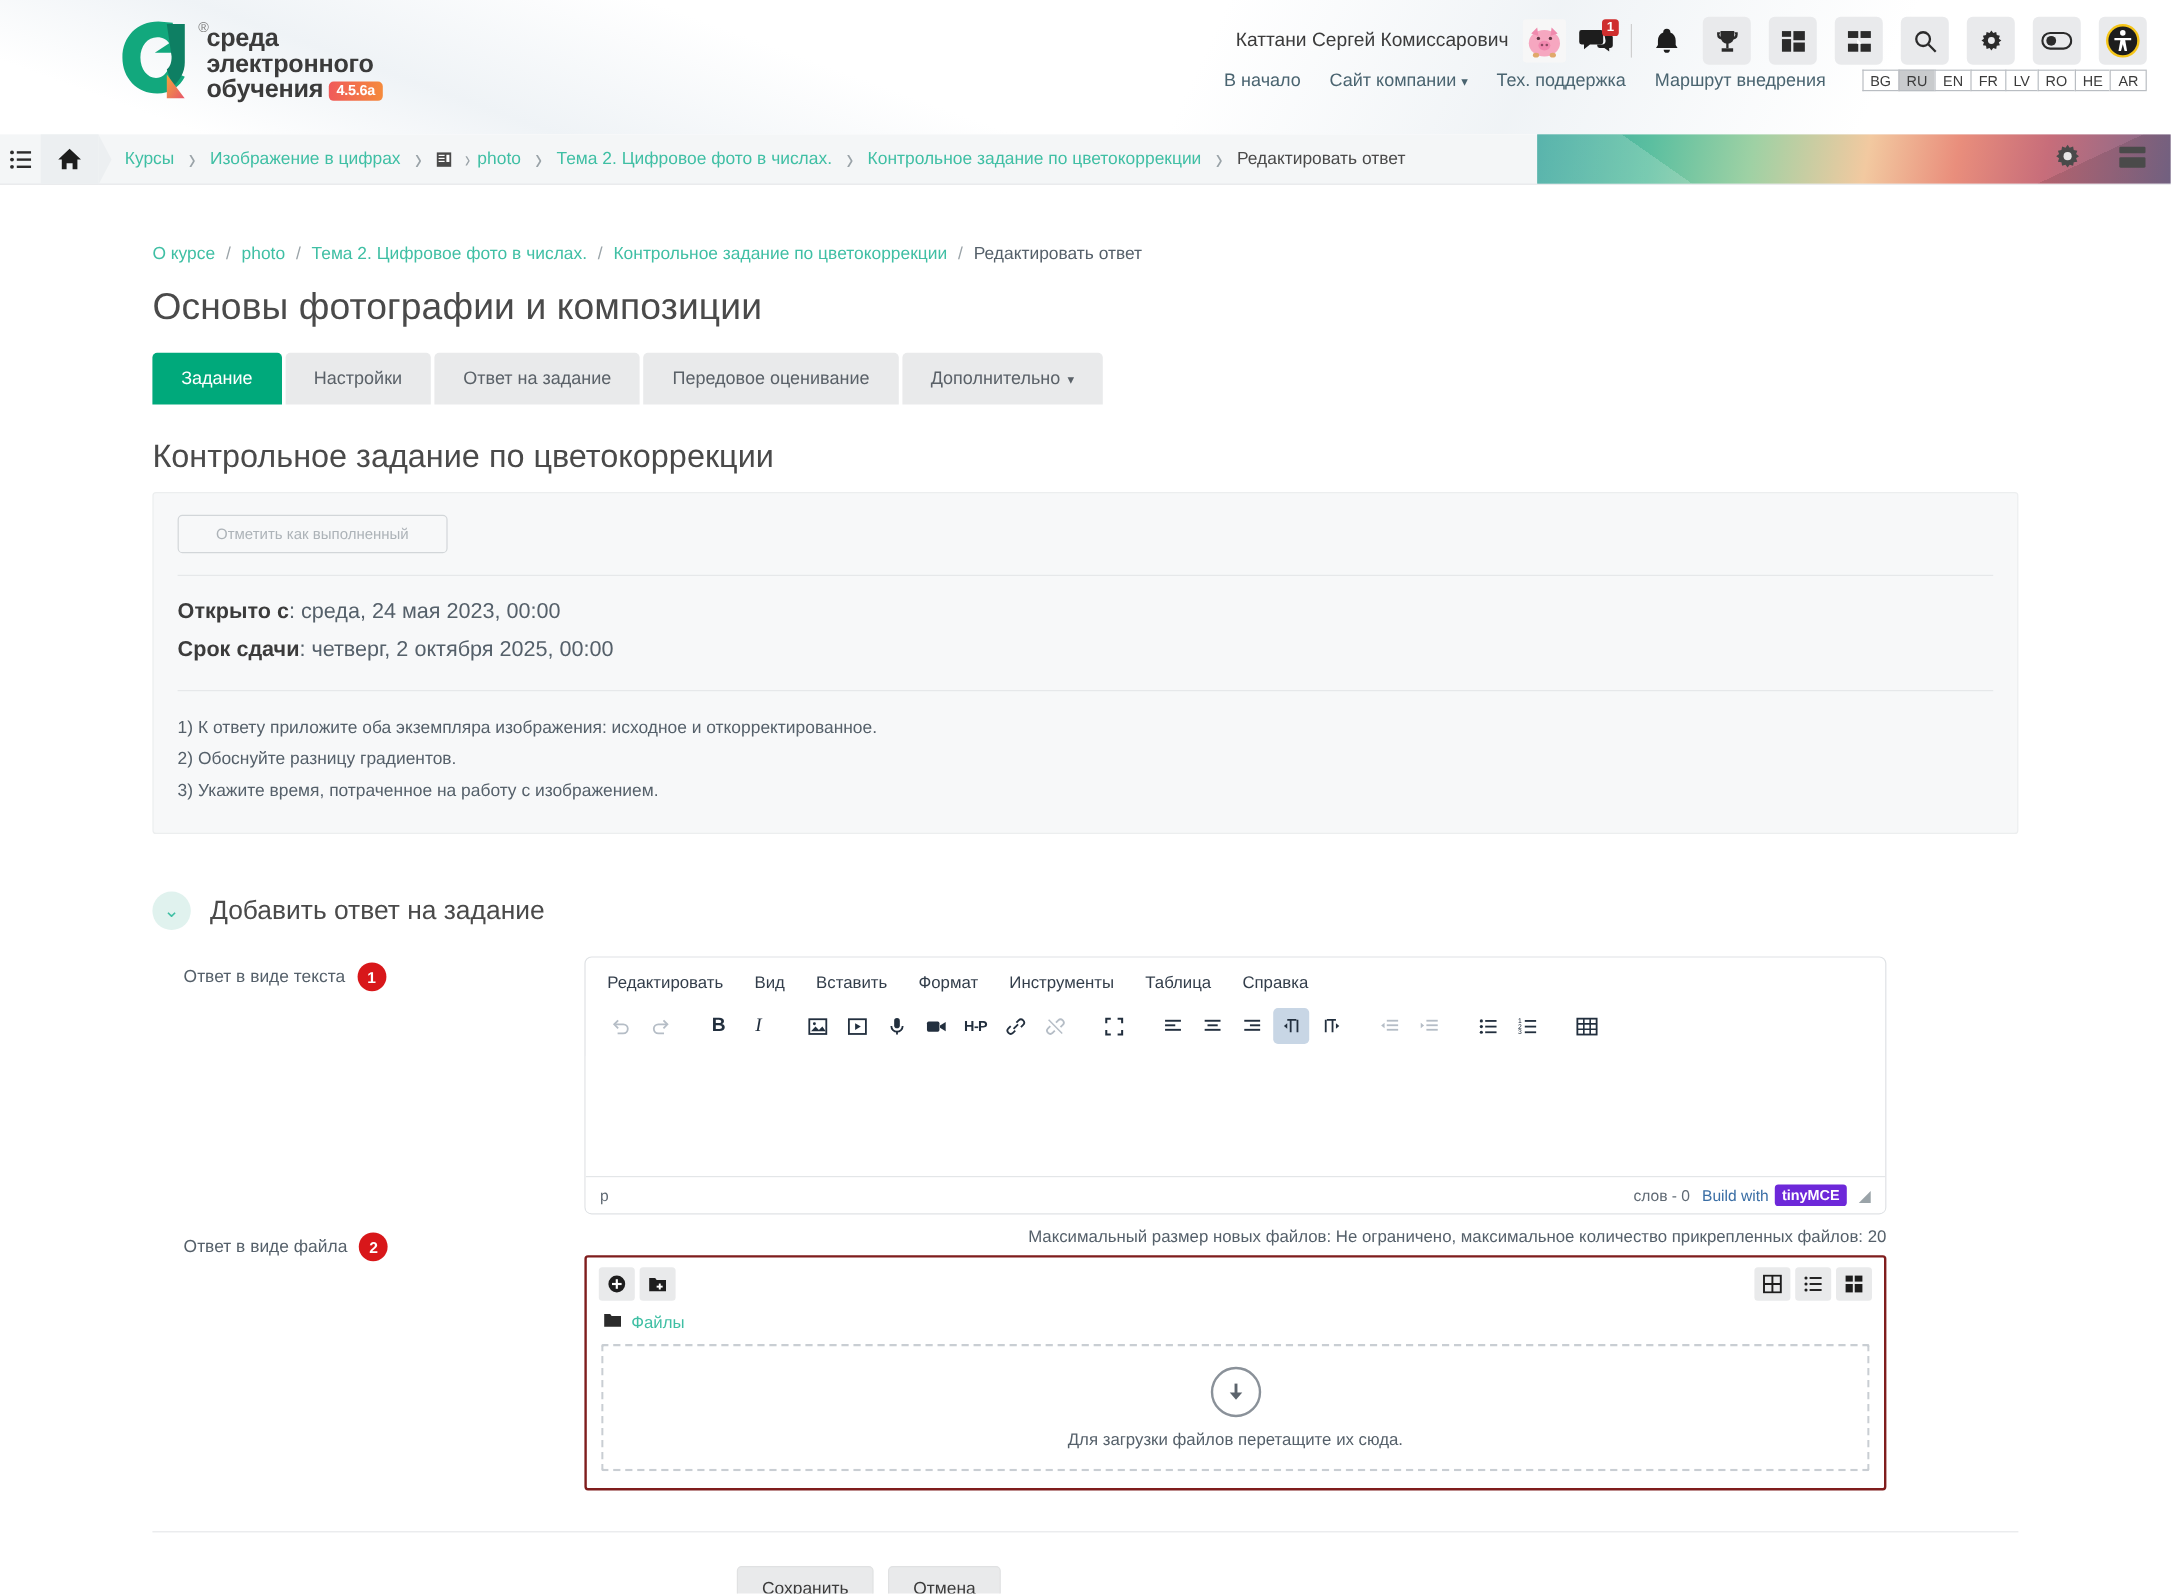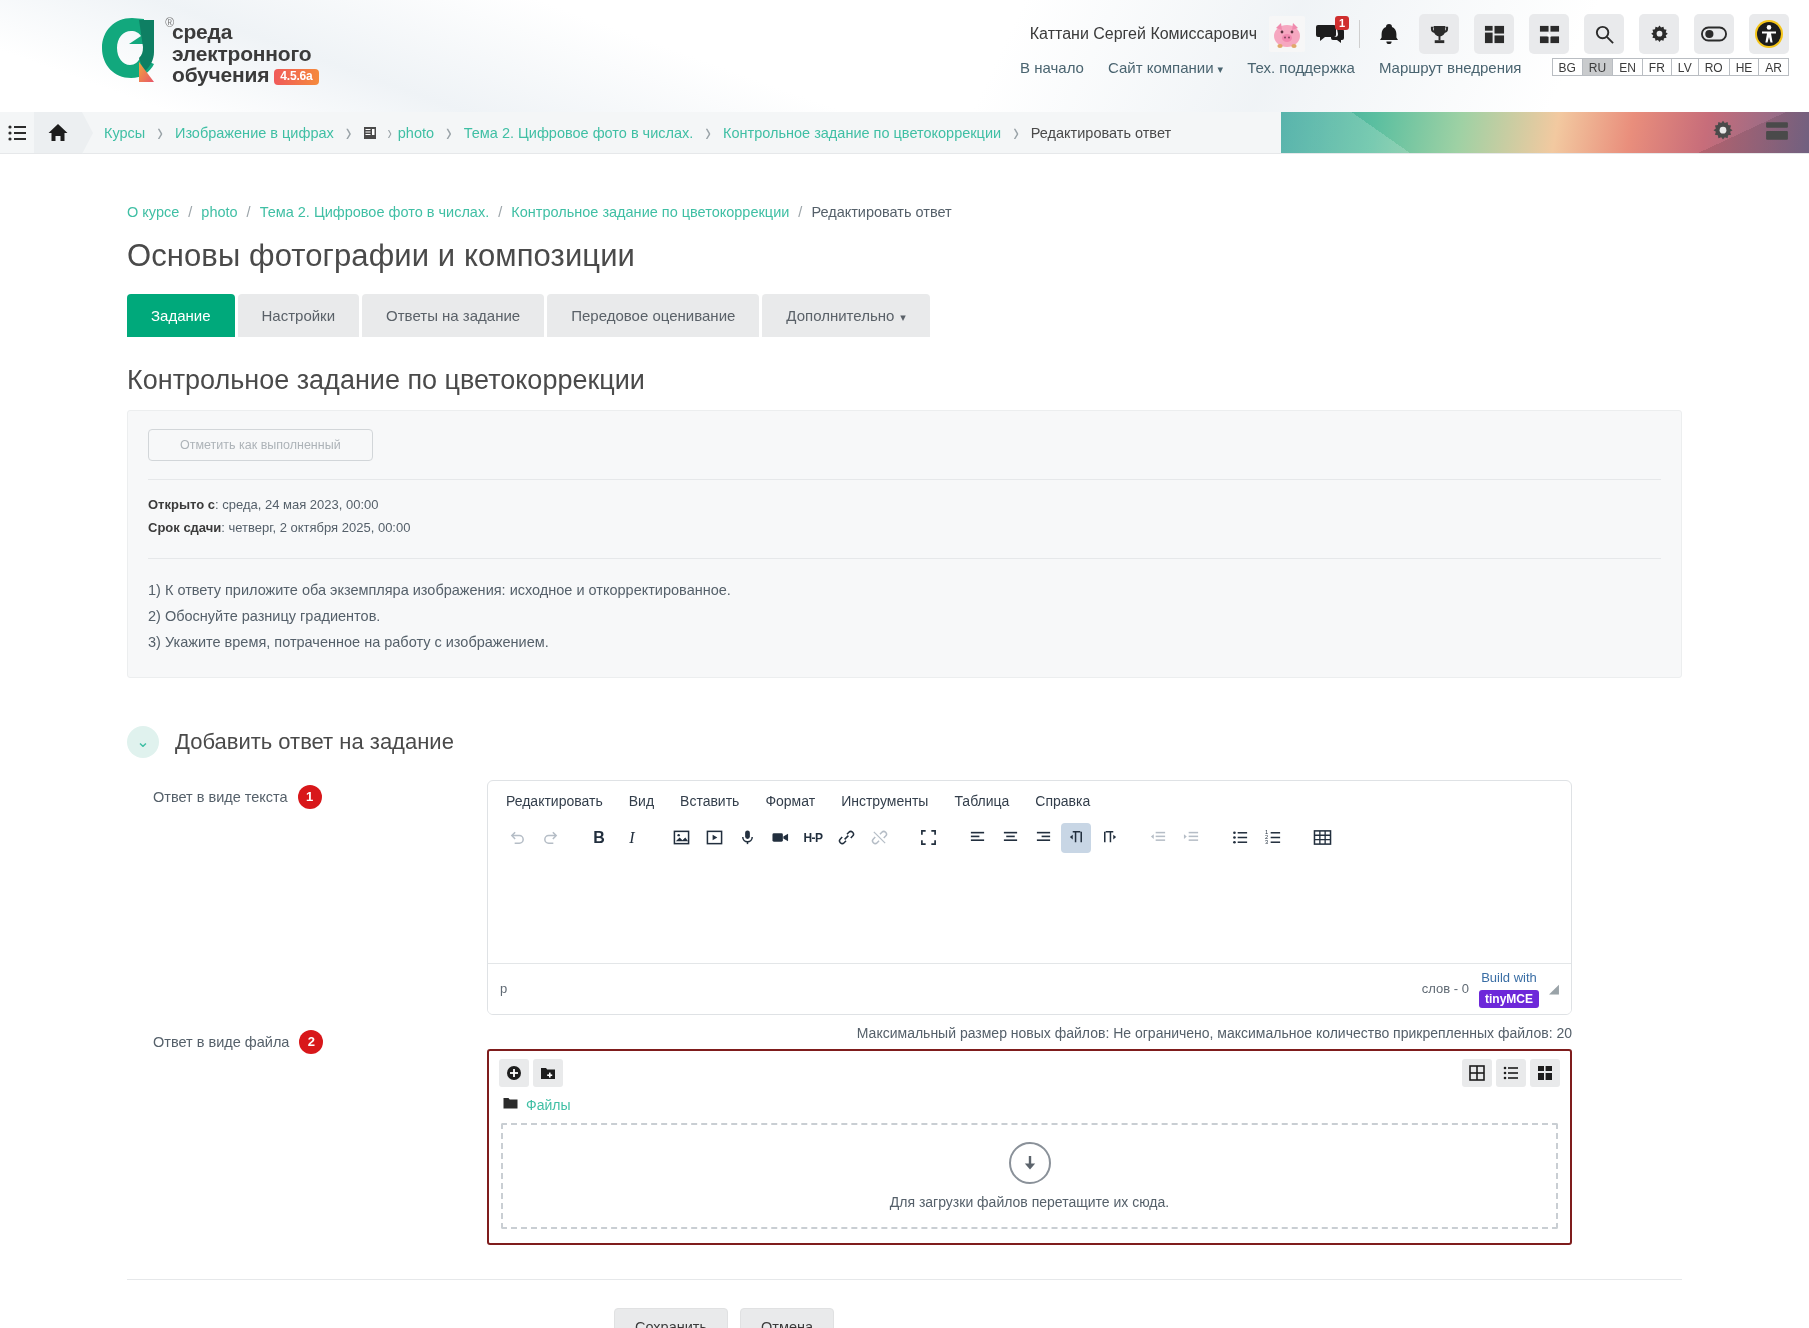--- a/index.html
+++ b/index.html
@@ -162,21 +162,21 @@
 
   .panel {
     background:#f7f8f9; border:1px solid #eceeef; border-radius:3px;
     padding:18px 20px 6px;
   }
   .btn-complete {
     background:transparent; border:1px solid #d2d6d9; border-radius:4px;
     color:#adb3b8; font-size:12.5px; padding:8px 31px; display:inline-block;
   }
   .panel hr { border:none; border-top:1px solid #e6e8ea; margin:18px 0 14px; }
-  .dates { font-size:13px; color:#55606a; line-height:1.75; }
+  .dates { font-size:18px; color:#55606a; line-height:1.75; }
   .dates b { color:#3b3b3b; font-weight:bold; }
   .instructions { font-size:14.5px; color:#55606a; line-height:1.8; padding:4px 0 16px; }
 
   .section-head {
     display:flex; align-items:center; gap:16px; margin:48px 0 22px;
   }
   .chev-circle {
     width:32px; height:32px; border-radius:50%; background:#e0f2ee;
     display:flex; align-items:center; justify-content:center; color:#3fbfa4;
     font-size:16px;
@@ -218,21 +218,21 @@
   .tb.sep { width:13px; }
   .tb.active { background:#c8d6e5; }
   .tb.disabled { color:#b5bdc6; }
   .tiny-body { height:100px; background:#fff; }
   .tiny-status {
     display:flex; align-items:center; justify-content:space-between;
     border-top:1px solid #e3e6e8; padding:6px 12px; font-size:13px;
     color:#606a74; background:#fff;
   }
   .tiny-status .right { display:flex; align-items:center; gap:10px; }
-  .tiny-brand { color:#3a6ea5; font-size:13px; display:flex; align-items:center; gap:5px;flex-direction:column;}
+  .tiny-brand { color:#3a6ea5; font-size:13px; display:flex; align-items:center; gap:5px;}
   .tiny-logo {
     background:#6d28d9; color:#fff; font-size:12px; font-weight:bold;
     border-radius:3px; padding:2px 6px;
   }
   .resize-grip { color:#9aa3a8; font-size:13px; }
 
   
   .file-maxsize {
     text-align:right; font-size:14px; color:#55606a; margin-bottom:8px;
   }
@@ -475,21 +475,21 @@
       <a>Контрольное задание по цветокоррекции</a>
       <span class="sep">/</span>
       <span class="cur">Редактировать ответ</span>
     </div>
 
     <h1 class="page-title">Основы фотографии и композиции</h1>
 
     <div class="tabs">
       <div class="tab active">Задание</div>
       <div class="tab">Настройки</div>
-      <div class="tab">Ответы на задание</div>
+      <div class="tab">Ответ на задание</div>
       <div class="tab">Передовое оценивание</div>
       <div class="tab"><span>Дополнительно</span><span class="caret">▾</span></div>
     </div>
 
     <h2 class="assign-title">Контрольное задание по цветокоррекции</h2>
 
     <div class="panel">
       <div class="btn-complete">Отметить как выполненный</div>
       <hr>
       <div class="dates">

